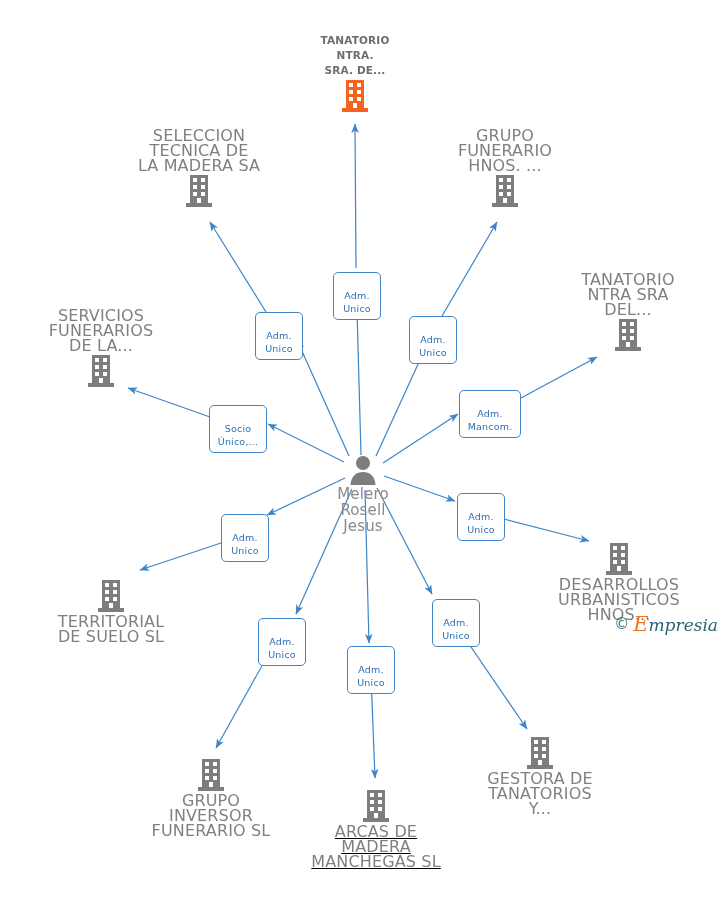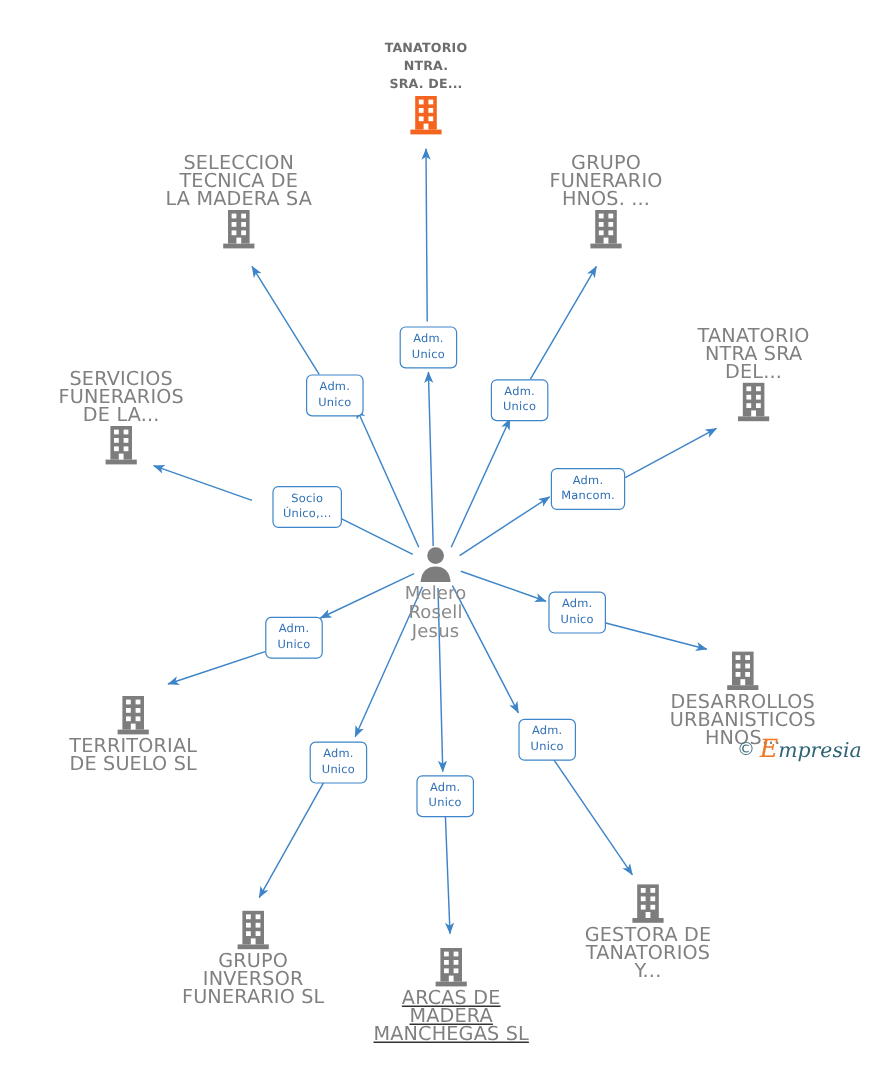--- a/index.html
+++ b/index.html
@@ -65,21 +65,21 @@
   .rel {
     position: absolute;
     box-sizing: border-box;
     background: #ffffff;
     border: 1px solid #3d85c8;
     border-radius: 5px;
     color: #2f6fb5;
     font-size: 9.5px;
     line-height: 13px;
     text-align: center;
-    padding: 3px 5px 4px;
+    padding: 16px 5px 4px;
     white-space: pre-line;
     letter-spacing: .2px;
   }
   
   #watermark {
     position: absolute;
     right: 10px;
     bottom: 8px;
     display: flex;
     align-items: center;
@@ -371,21 +371,21 @@
 
   <div class="rel" style="left:255px; top:312px; width:48px;">Adm.
 Unico</div>
 
   <div class="rel" style="left:409px; top:316px; width:48px;">Adm.
 Unico</div>
 
   <div class="rel" style="left:459px; top:390px; width:62px;">Adm.
 Mancom.</div>
 
-  <div class="rel" style="left:209px; top:405px; width:58px;margin-left:18px;">Socio
+  <div class="rel" style="left:209px; top:405px; width:58px;">Socio
 Único,...</div>
 
   <div class="rel" style="left:457px; top:493px; width:48px;">Adm.
 Unico</div>
 
   <div class="rel" style="left:221px; top:514px; width:48px;">Adm.
 Unico</div>
 
   <div class="rel" style="left:432px; top:599px; width:48px;">Adm.
 Unico</div>

